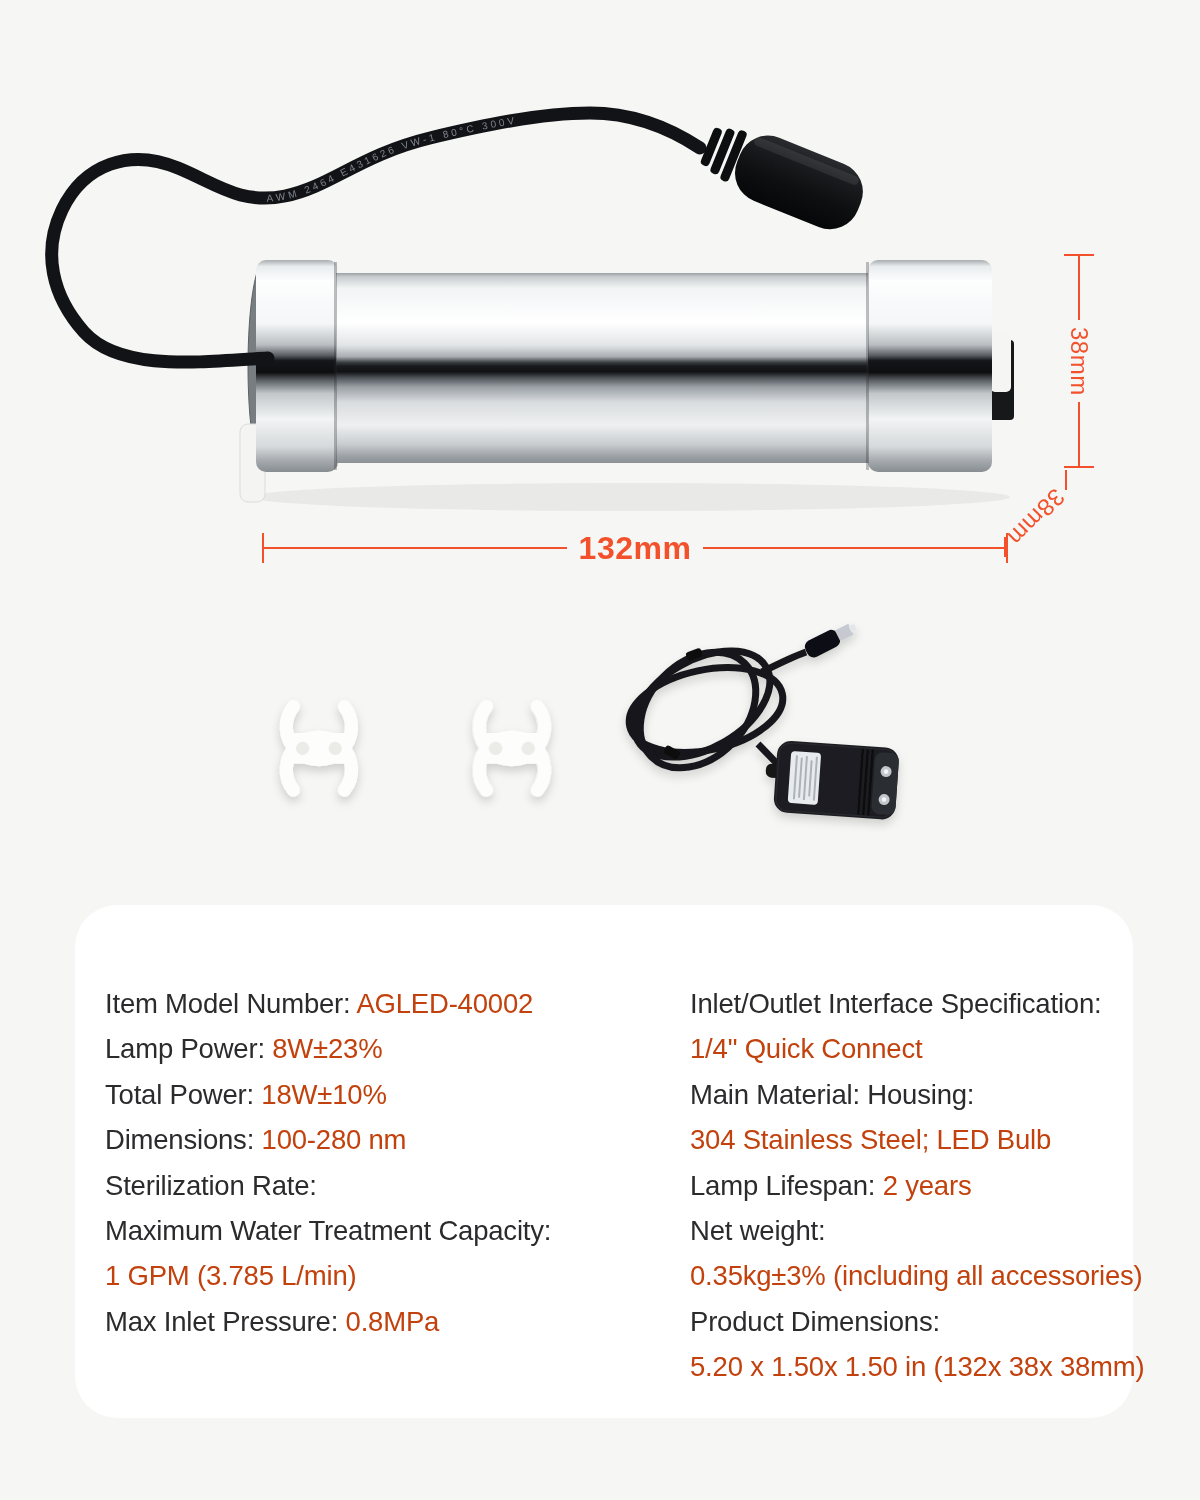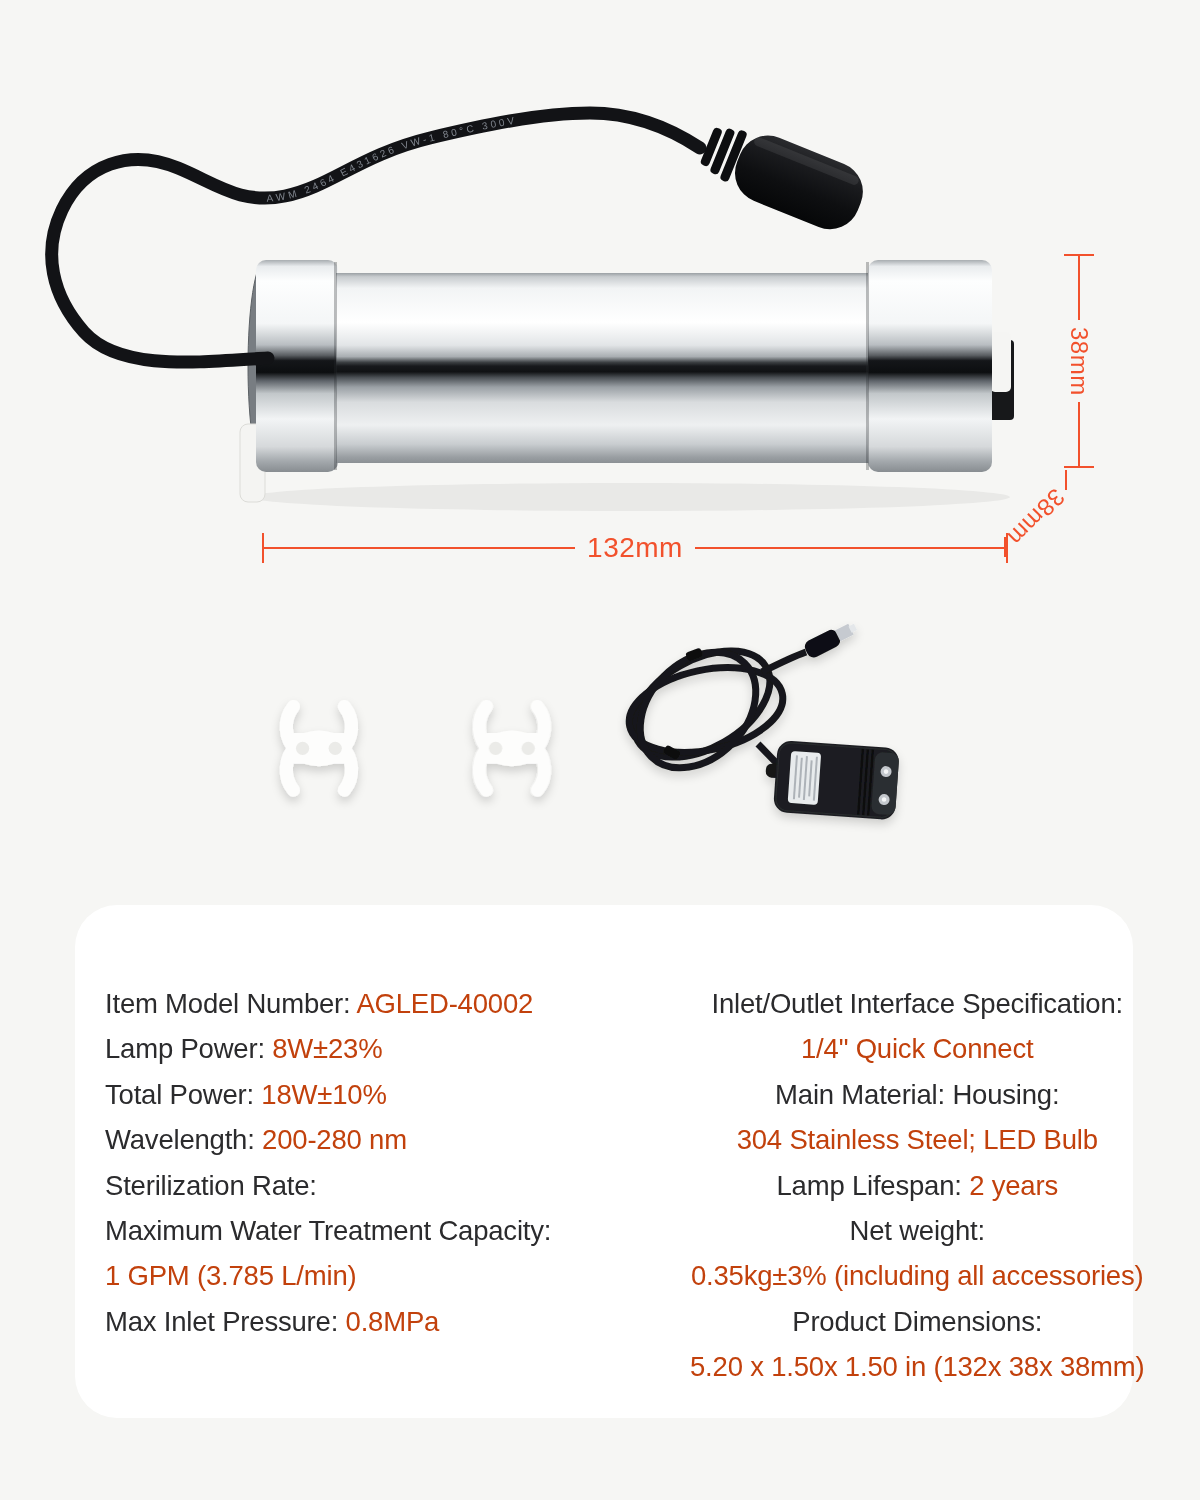--- a/index.html
+++ b/index.html
@@ -16,36 +16,36 @@
   .dim-v{left:1059px;top:254px;height:214px;width:40px;
     display:flex;flex-direction:column;align-items:center;}
   .dim-v .cap-h{width:30px;height:2px;background:#f2512c;flex:0 0 auto;}
   .dim-v .line-v{width:2px;flex:1 1 auto;background:#f2512c;}
   .dim-label-v{writing-mode:vertical-rl;font-size:24px;line-height:1;
     margin:7px 0;letter-spacing:.5px;}
   .dim-h{left:262px;top:533px;width:746px;height:30px;
     display:flex;flex-direction:row;align-items:center;}
   .dim-h .cap-v{width:2px;height:30px;background:#f2512c;flex:0 0 auto;}
   .dim-h .line-h{height:2px;flex:1 1 auto;background:#f2512c;}
-  .dim-label-h{font-size:28px;line-height:1;margin:0 12px;letter-spacing:.5px;}
+  .dim-label-h{font-size:32px;line-height:1;margin:0 12px;letter-spacing:.5px;font-weight:bold;}
   .diag-tick{position:absolute;width:2px;height:20px;background:#f2512c;}
   .diag-tick.t1{left:1065px;top:470px;}
   .diag-tick.t2{left:1004px;top:537px;}
   .dim-label-diag{position:absolute;left:1036px;top:517px;font-size:24px;line-height:1;
     letter-spacing:.5px;transform:translate(-50%,-50%) rotate(135deg);white-space:nowrap;}
 
   
   .spec-panel{
     position:absolute;left:75px;top:905px;width:1058px;height:513px;
     background:#ffffff;border-radius:42px;box-sizing:border-box;
     padding:76px 0 0 30px;display:flex;flex-direction:row;
   }
   .spec-col{display:flex;flex-direction:column;}
   .spec-col.left{width:585px;flex:0 0 auto;}
-  .spec-col.right{flex:1 1 auto;align-items:center;}
+  .spec-col.right{flex:1 1 auto;}
   .spec-row{height:45.4px;font-size:27.5px;line-height:45.4px;
     color:#2b2b2d;white-space:nowrap;letter-spacing:-0.2px;}
   .spec-row .val{color:#c2410c;}
 </style>
 </head>
 <body>
 
 <div class="canvas">
 
   <div class="photo-area">
@@ -199,21 +199,21 @@
       <div class="line-h"></div>
       <div class="cap-v"></div>
     </div>
   </div>
 
   <div class="spec-panel">
     <div class="spec-col left">
       <div class="spec-row"><span class="lbl">Item Model Number: </span><span class="val">AGLED-40002</span></div>
       <div class="spec-row"><span class="lbl">Lamp Power: </span><span class="val">8W±23%</span></div>
       <div class="spec-row"><span class="lbl">Total Power: </span><span class="val">18W±10%</span></div>
-      <div class="spec-row"><span class="lbl">Wavelength: </span><span class="val">200-280 nm</span></div>
+      <div class="spec-row"><span class="lbl">Dimensions: </span><span class="val">100-280 nm</span></div>
       <div class="spec-row"><span class="lbl">Sterilization Rate:</span><span class="val"></span></div>
       <div class="spec-row"><span class="lbl">Maximum Water Treatment Capacity:</span><span class="val"></span></div>
       <div class="spec-row"><span class="lbl"></span><span class="val">1 GPM (3.785 L/min)</span></div>
       <div class="spec-row"><span class="lbl">Max Inlet Pressure: </span><span class="val">0.8MPa</span></div>
     </div>
     <div class="spec-col right">
       <div class="spec-row"><span class="lbl">Inlet/Outlet Interface Specification:</span><span class="val"></span></div>
       <div class="spec-row"><span class="lbl"></span><span class="val">1/4" Quick Connect</span></div>
       <div class="spec-row"><span class="lbl">Main Material: Housing:</span><span class="val"></span></div>
       <div class="spec-row"><span class="lbl"></span><span class="val">304 Stainless Steel; LED Bulb</span></div>

